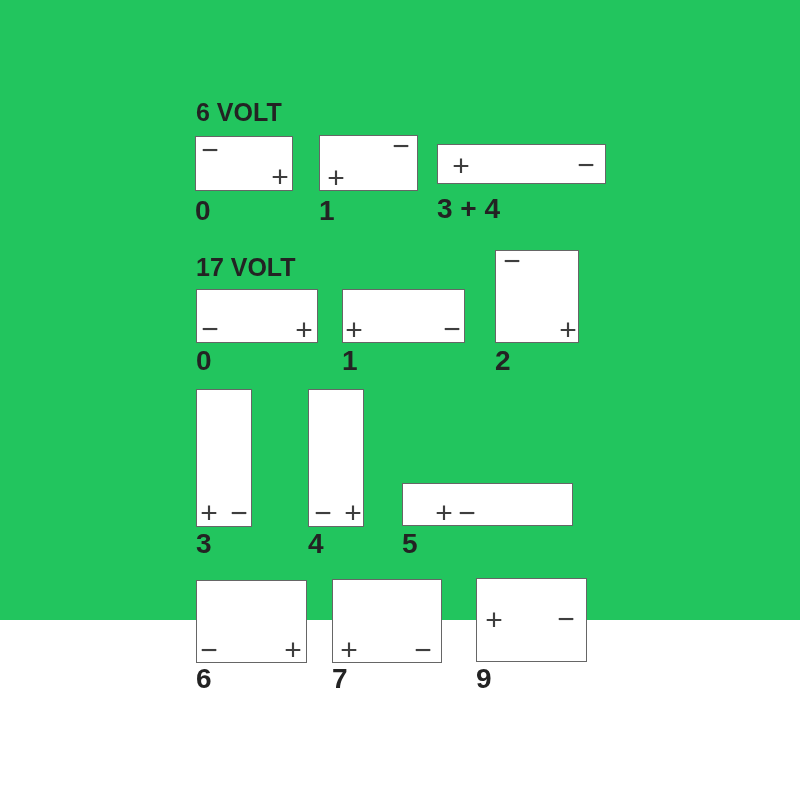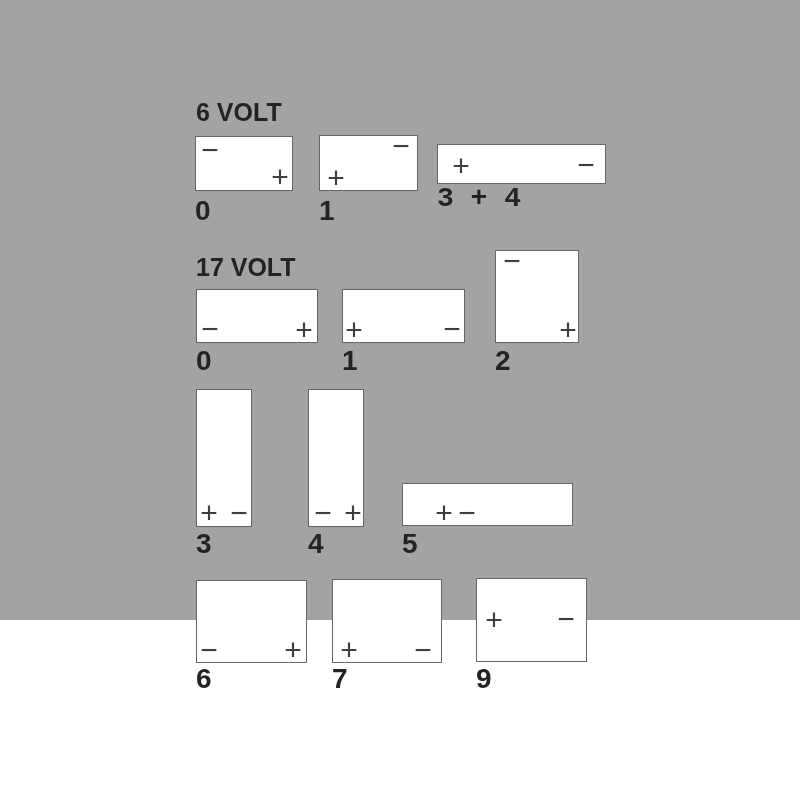--- a/index.html
+++ b/index.html
@@ -10,21 +10,21 @@
   body {
     width: 800px;
     height: 800px;
     font-family: "Liberation Sans", sans-serif;
     overflow: hidden;
   }
   .diagram {
     position: relative;
     width: 800px;
     height: 620px;
-    background: #a3a3a3;
+    background: #22c55e;
   }
   .section-title {
     position: absolute;
     font-size: 25px;
     font-weight: bold;
     line-height: 1;
     white-space: nowrap;
   }
   .battery-box {
     position: absolute;
@@ -59,21 +59,21 @@
     <div class="battery-label" style="left: 195px; top: 197px; color: rgb(35, 35, 35);">0</div>
     <div class="battery-box" style="left: 319px; top: 135px; width: 99px; height: 56px; border-color: rgb(102, 102, 102); background: rgb(255, 255, 255);">
       <span class="terminal" style="left: 81px; top: 10px; color: rgb(62, 62, 62);">−</span>
       <span class="terminal" style="left: 16px; top: 42px; color: rgb(62, 62, 62);">+</span>
     </div>
     <div class="battery-label" style="left: 319px; top: 197px; color: rgb(35, 35, 35);">1</div>
     <div class="battery-box" style="left: 437px; top: 144px; width: 169px; height: 40px; border-color: rgb(102, 102, 102); background: rgb(255, 255, 255);">
       <span class="terminal" style="left: 23px; top: 21px; color: rgb(62, 62, 62);">+</span>
       <span class="terminal" style="left: 148px; top: 20px; color: rgb(62, 62, 62);">−</span>
     </div>
-    <div class="battery-label" style="left: 437px; top: 185px; color: rgb(35, 35, 35); font-family: Liberation Mono, monospace;">3 + 4</div>
+    <div class="battery-label" style="left: 437px; top: 195px; color: rgb(35, 35, 35);">3 + 4</div>
     <div class="section-title" style="left: 196px; top: 255px; color: rgb(35, 35, 35);">17 VOLT</div>
     <div class="battery-box" style="left: 196px; top: 289px; width: 122px; height: 54px; border-color: rgb(102, 102, 102); background: rgb(255, 255, 255);">
       <span class="terminal" style="left: 13px; top: 39px; color: rgb(62, 62, 62);">−</span>
       <span class="terminal" style="left: 107px; top: 40px; color: rgb(62, 62, 62);">+</span>
     </div>
     <div class="battery-label" style="left: 196px; top: 347px; color: rgb(35, 35, 35);">0</div>
     <div class="battery-box" style="left: 342px; top: 289px; width: 123px; height: 54px; border-color: rgb(102, 102, 102); background: rgb(255, 255, 255);">
       <span class="terminal" style="left: 11px; top: 40px; color: rgb(62, 62, 62);">+</span>
       <span class="terminal" style="left: 109px; top: 39px; color: rgb(62, 62, 62);">−</span>
     </div>

